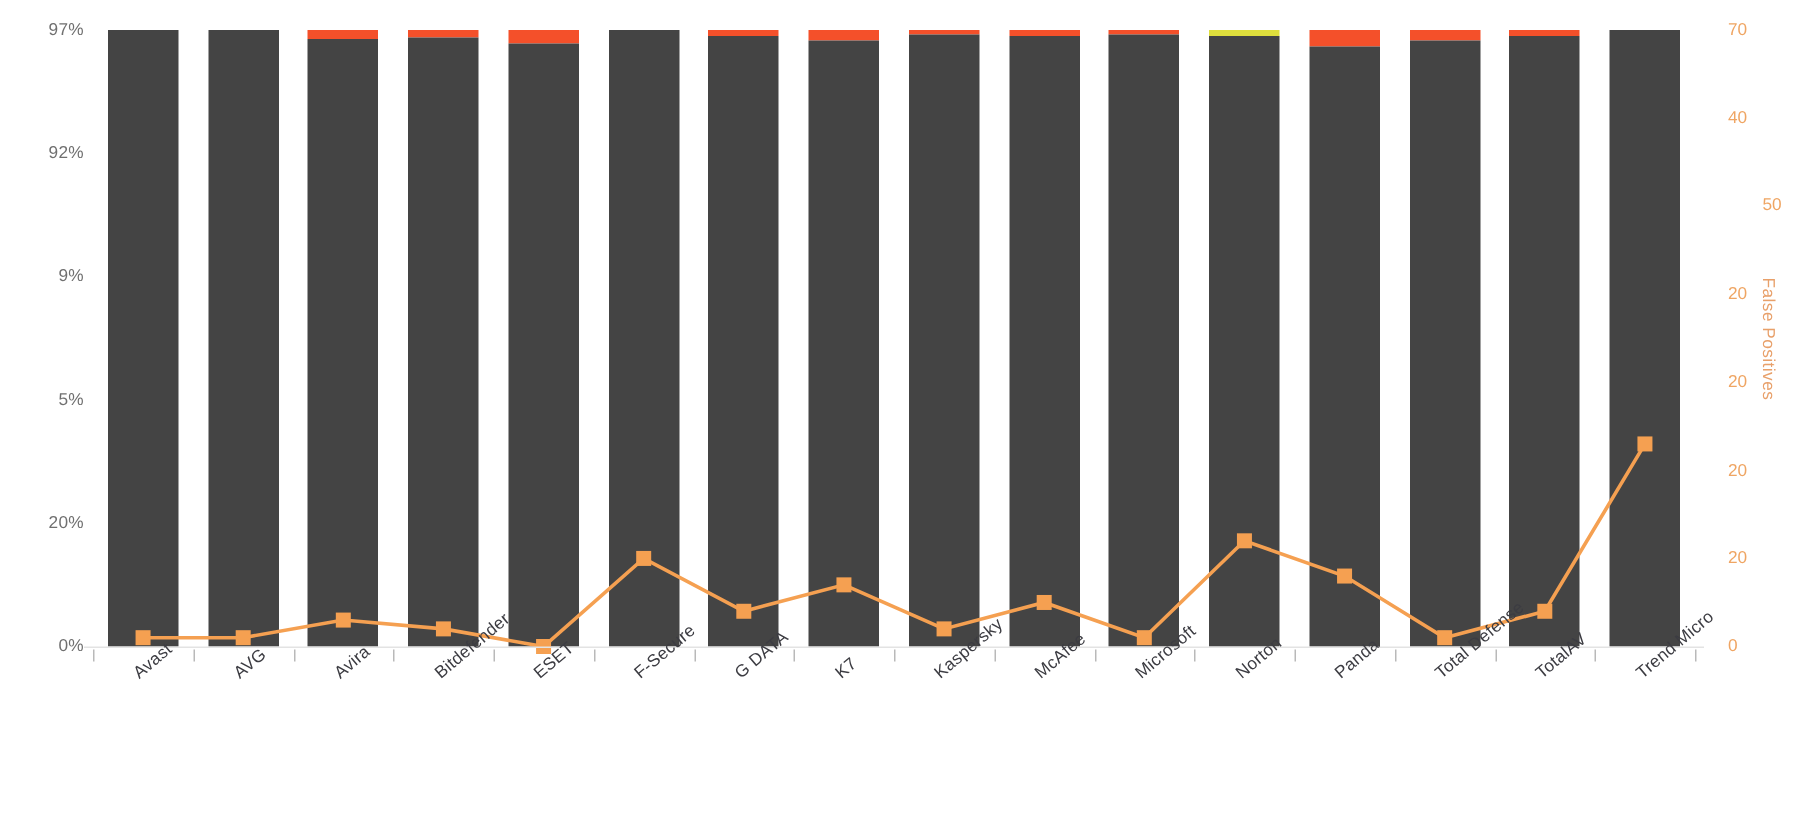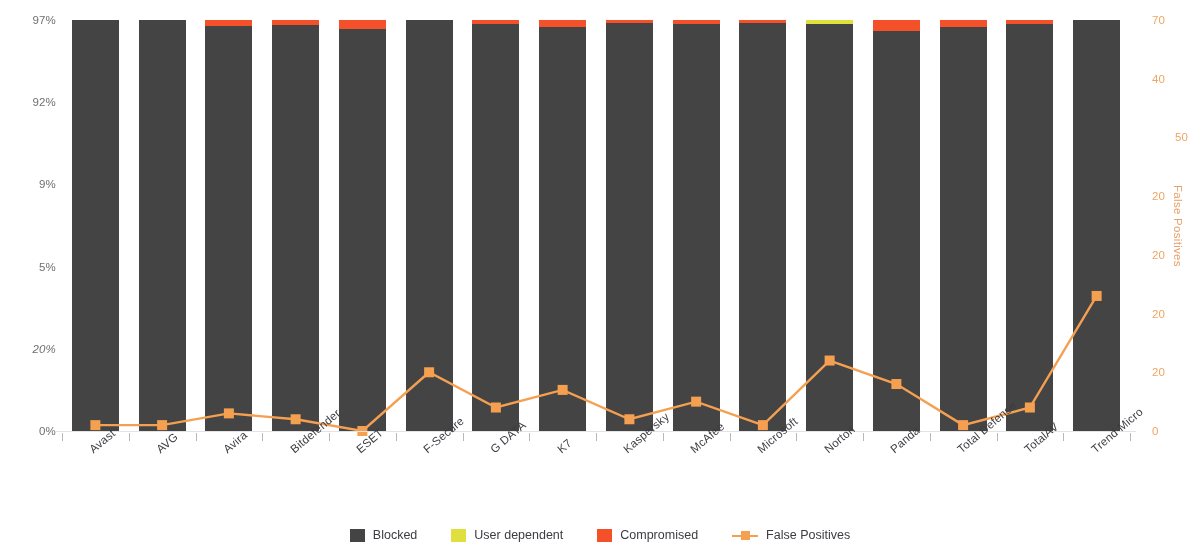--- a/index.html
+++ b/index.html
@@ -177,21 +177,21 @@
   }
   .legend-label { color: #3c3c42; }
 </style>
 </head>
 <body>
 
 <div id="chart-root">
 
   <div class="y-left-axis">
       <div class="y-left-tick" style="top: 411px;">0%</div>
-      <div class="y-left-tick" style="top: 328.8px; font-style: italic;">20%</div>
+      <div class="y-left-tick" style="top: 328.8px;">20%</div>
       <div class="y-left-tick" style="top: 246.6px;">5%</div>
       <div class="y-left-tick" style="top: 164.4px;">9%</div>
       <div class="y-left-tick" style="top: 82.2px;">92%</div>
       <div class="y-left-tick" style="top: 0px;">97%</div>
     </div>
 
   <div class="y-right-axis">
       <div class="y-right-tick" style="top: 411px;">0</div>
       <div class="y-right-tick" style="top: 352.286px;">20</div>
       <div class="y-right-tick" style="top: 293.571px;">20</div>
@@ -339,32 +339,14 @@
       <div class="x-label" style="left: 621.375px; top: 446px;">Kaspersky</div>
       <div class="x-label" style="left: 688.125px; top: 446px;">McAfee</div>
       <div class="x-label" style="left: 754.875px; top: 446px;">Microsoft</div>
       <div class="x-label" style="left: 821.625px; top: 446px;">Norton</div>
       <div class="x-label" style="left: 888.375px; top: 446px;">Panda</div>
       <div class="x-label" style="left: 955.125px; top: 446px;">Total Defense</div>
       <div class="x-label" style="left: 1021.88px; top: 446px;">TotalAV</div>
       <div class="x-label" style="left: 1088.62px; top: 446px;">Trend Micro</div>
     </div>
 
-  <div class="legend" id="legend-layer">
-      <div class="legend-item">
-        <span class="legend-swatch" style="background: rgb(68, 68, 68);"></span>
-        <span class="legend-label">Blocked</span>
-      </div>
-      <div class="legend-item">
-        <span class="legend-swatch" style="background: rgb(223, 223, 61);"></span>
-        <span class="legend-label">User dependent</span>
-      </div>
-      <div class="legend-item">
-        <span class="legend-swatch" style="background: rgb(244, 80, 42);"></span>
-        <span class="legend-label">Compromised</span>
-      </div>
-      <div class="legend-item">
-        <span class="legend-line"></span>
-        <span class="legend-label">False Positives</span>
-      </div>
-    </div>
 
 </div>
 
 </body></html>

